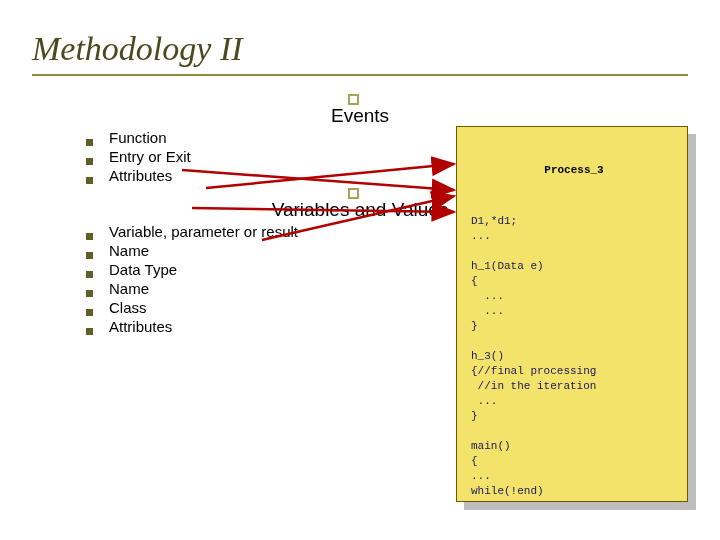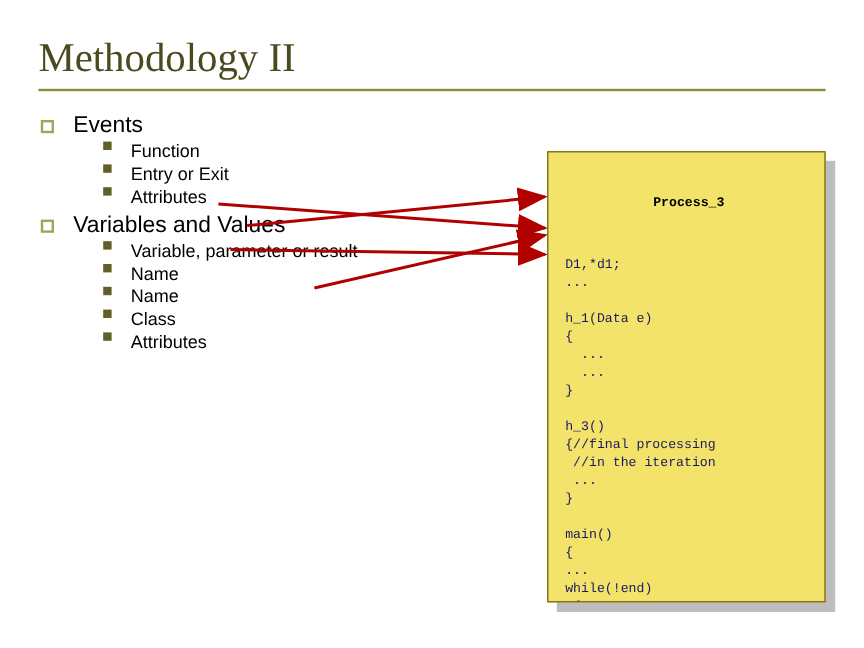--- a/index.html
+++ b/index.html
@@ -12,51 +12,53 @@
     overflow: hidden;
   }
   .slide {
     width: 720px;
     height: 540px;
     position: relative;
     padding: 30px 32px 0 32px;
   }
   .title {
     font-family: "Times New Roman", Times, serif;
+    font-style: italic;
     font-size: 34px;
     color: #4a4a1e;
     margin-bottom: 6px;
   }
   .rule {
     height: 2px;
     background: #8a8a3a;
     width: 100%;
     margin-bottom: 18px;
   }
   .content {
     position: relative;
   }
   .l1 {
     display: flex;
     align-items: center;
     margin: 4px 0 2px 0;
+    flex-direction: column;
   }
   .l1 .b1 {
     width: 11px; height: 11px;
     border: 2px solid #a3a35a;
     margin-right: 16px;
     margin-left: 2px;
   }
   .l1 .t1 {
     font-size: 19px;
     color: #000;
   }
   .l2 {
     display: flex;
-    align-items: flex-start;
+    align-items: flex-end;
     margin: 2px 0 2px 54px;
   }
   .l2 .b2 {
     width: 7px; height: 7px;
     background: #5f5f27;
     margin-right: 16px;
   }
   .l2 .t2 {
     font-size: 15px;
     color: #000;
@@ -134,20 +136,24 @@
       <span class="t1">Variables and Values</span>
     </div>
     <div class="l2">
       <span class="b2"></span>
       <span class="t2">Variable, parameter or result</span>
     </div>
     <div class="l2">
       <span class="b2"></span>
       <span class="t2">Name</span>
     </div>
+    <div class="l2">
+      <span class="b2"></span>
+      <span class="t2">Data Type</span>
+    </div>
 
     <div class="l2">
       <span class="b2"></span>
       <span class="t2">Name</span>
     </div>
     <div class="l2">
       <span class="b2"></span>
       <span class="t2">Class</span>
     </div>
     <div class="l2">

